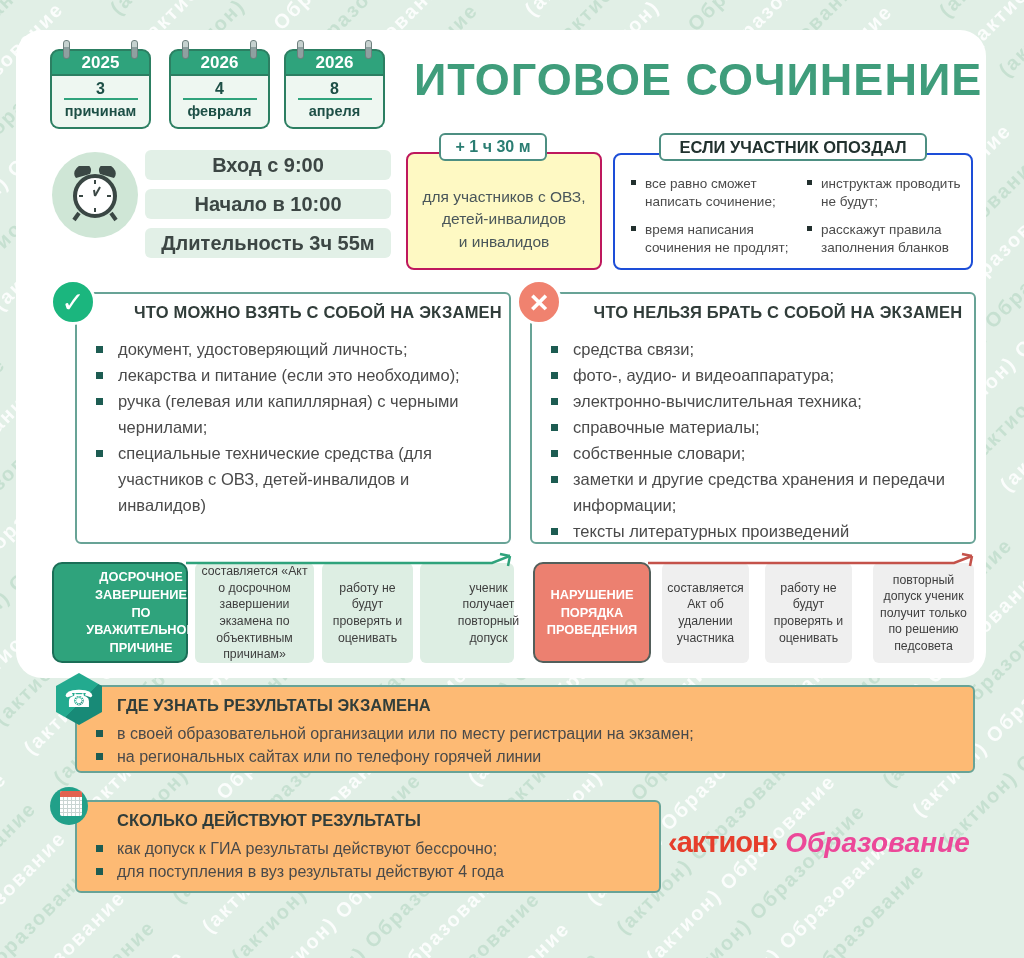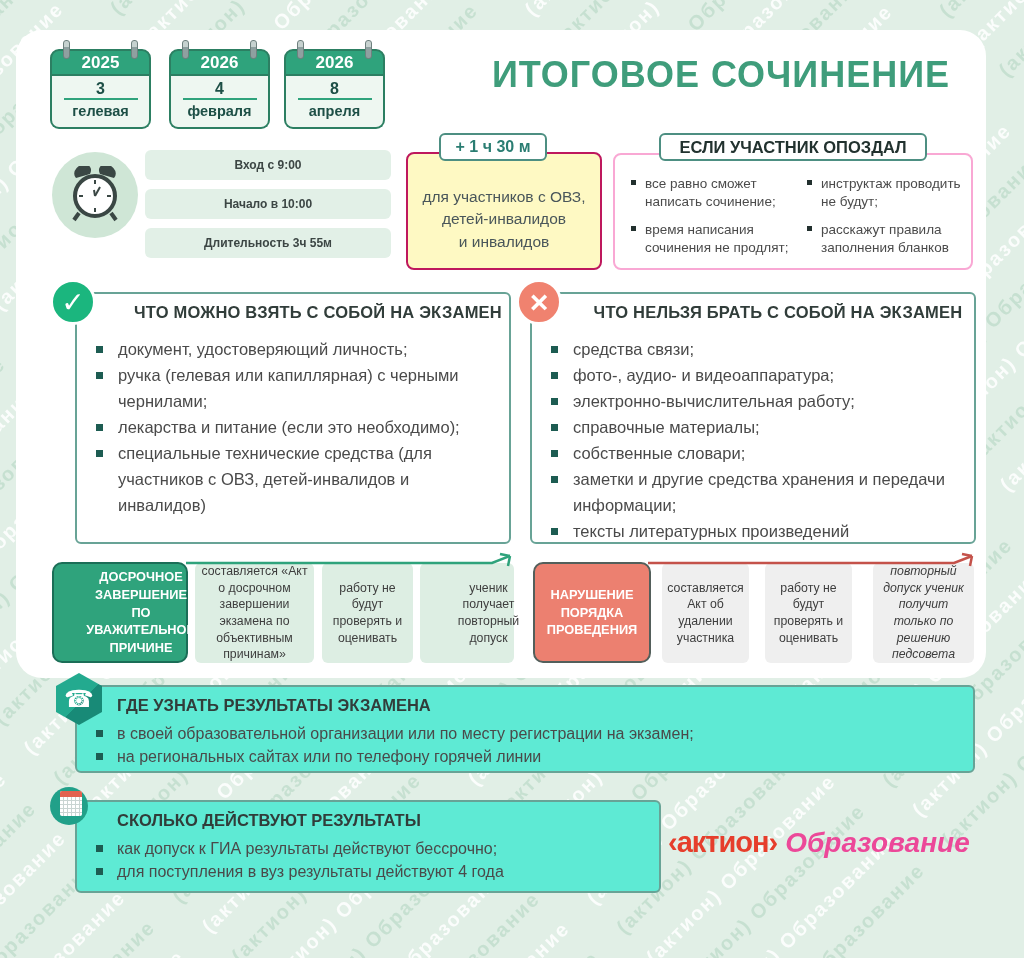--- a/index.html
+++ b/index.html
@@ -21,29 +21,29 @@
   
   .calendar{position:absolute;top:19px;width:101px;height:80px;}
   .cal-header{height:27px;background:var(--green);border:2px solid var(--green-deep);border-radius:9px 9px 0 0;color:#fff;font-weight:bold;font-size:17px;text-align:center;line-height:23px;}
   .cal-body{height:53px;background:var(--green-pale);border:2px solid var(--green-deep);border-top:none;border-radius:0 0 9px 9px;text-align:center;}
   .cal-day{font-size:16px;font-weight:bold;color:#1d4f46;line-height:19px;padding-top:3px;}
   .cal-line{width:74px;height:2px;background:var(--green);margin:0 auto;}
   .cal-month{font-size:14.5px;font-weight:bold;color:#1d4f46;line-height:22px;}
   .pin{position:absolute;top:-9px;width:7px;height:19px;background:linear-gradient(180deg,#c7d2d0 0 6px,#8fa0a0 6px);border:1px solid #6e807e;border-radius:3px;}
   .pin.left{left:13px}.pin.right{right:13px}
   
-  .page-title{position:absolute;left:398px;top:24px;width:566px;text-align:center;font-size:36px;font-weight:800;color:var(--title-green);letter-spacing:1px;white-space:nowrap;margin-left:24px;}
+  .page-title{position:absolute;left:398px;top:24px;width:566px;text-align:center;font-size:45px;font-weight:800;color:var(--title-green);letter-spacing:1px;white-space:nowrap;}
   
   .clock-circle{position:absolute;left:36px;top:122px;width:86px;height:86px;border-radius:50%;background:#cfe6d6;display:flex;align-items:center;justify-content:center;}
-  .pill{position:absolute;left:129px;width:246px;height:30px;background:var(--green-light);border-radius:6px;display:flex;align-items:center;justify-content:center;font-size:12px;font-weight:bold;color:#3c4644;}
+  .pill{position:absolute;left:129px;width:246px;height:30px;background:var(--green-light);border-radius:6px;display:flex;align-items:center;justify-content:center;font-size:20px;font-weight:bold;color:#3c4644;}
   
   .chip{position:absolute;height:28px;background:#fff;border:2px solid #4d8f82;border-radius:6px;display:flex;align-items:center;justify-content:center;font-weight:800;z-index:3;}
   .extra-box{position:absolute;left:390px;top:122px;width:196px;height:118px;background:#fef9c3;border:2px solid #be185d;border-radius:8px;}
   .extra-body{position:absolute;left:6px;right:6px;top:32px;text-align:center;font-size:15.5px;color:#49565a;line-height:1.45;white-space:pre-line;}
-  .late-box{position:absolute;left:597px;top:123px;width:360px;height:117px;background:#fff;border:2px solid #f9a8d4;border-radius:8px;}
+  .late-box{position:absolute;left:597px;top:123px;width:360px;height:117px;background:#fff;border:2px solid #1d4ed8;border-radius:8px;}
   .late-col{position:absolute;top:20px;width:168px;list-style:none;}
   .late-col li{position:relative;padding-left:14px;font-size:13.5px;color:#4b4b4b;line-height:1.3;margin-bottom:11px;}
   .late-col li::before{content:"";position:absolute;left:0;top:5px;width:5px;height:5px;background:#22302e;}
   
   .big-box{position:absolute;top:262px;height:252px;background:#fff;border:2px solid var(--teal-border);border-radius:6px;}
   .big-head{position:absolute;left:56px;right:6px;top:9px;text-align:center;font-size:16.5px;font-weight:800;color:var(--head-dark);letter-spacing:0.2px;}
   .big-list{position:absolute;left:16px;right:10px;top:42px;list-style:none;}
   .big-list li{position:relative;padding-left:25px;font-size:16.5px;color:var(--text-dark);line-height:26px;}
   .big-list li::before{content:"";position:absolute;left:3px;top:10px;width:7px;height:7px;background:var(--teal-dark);}
   .icon-circle{position:absolute;width:46px;height:46px;border-radius:50%;border:3px solid #fff;display:flex;align-items:center;justify-content:center;color:#fff;z-index:3;}
@@ -51,21 +51,21 @@
   .icon-cross{background:#f0826f;font-size:32px;font-weight:800;line-height:1;}
   
   .flow-start{position:absolute;top:532px;height:101px;border-radius:10px;color:#fff;font-weight:800;font-size:12.8px;line-height:1.4;display:flex;align-items:center;justify-content:center;text-align:center;padding:6px;z-index:2;}
   .flow-start.green{left:36px;width:136px;background:var(--green);border:2px solid #1b6e57;padding-left:48px;}
   .flow-start.red{left:517px;width:118px;background:var(--salmon);border:2px solid #535f5b;}
   .flow-step{position:absolute;top:533px;height:100px;border-radius:6px;display:flex;align-items:center;justify-content:center;text-align:center;font-size:12.3px;color:#3e3e3e;line-height:1.35;padding:4px 5px;}
   .step-green{background:#ddeee3;}
   .step-gray{background:#efefef;}
   .flow-arrow{position:absolute;top:521px;height:18px;z-index:1;}
   
-  .bottom-box{position:absolute;background:#5eead4;border:2px solid var(--teal-border);border-radius:6px;}
+  .bottom-box{position:absolute;background:#fdba74;border:2px solid var(--teal-border);border-radius:6px;}
   .bottom-head{position:absolute;left:40px;top:9px;font-size:16.5px;font-weight:800;color:var(--head-dark);}
   .bottom-list{position:absolute;left:16px;right:8px;top:35px;list-style:none;}
   .bottom-list li{position:relative;padding-left:24px;font-size:16px;color:var(--text-dark);line-height:23px;}
   .bottom-list li::before{content:"";position:absolute;left:3px;top:8px;width:7px;height:7px;background:var(--teal-dark);}
   .phone-badge{position:absolute;left:40px;top:643px;width:46px;height:52px;background:linear-gradient(135deg,#23aa8f 55%,#188a77 55%);clip-path:polygon(50% 0,100% 25%,100% 75%,50% 100%,0 75%,0 25%);display:flex;align-items:center;justify-content:center;color:#fff;font-size:24px;z-index:3;}
   .val-badge{position:absolute;left:34px;top:757px;width:38px;height:38px;border-radius:50%;background:#21a089;z-index:3;}
   .mini-cal{position:absolute;left:10px;top:4px;width:22px;height:25px;background:#fff;border-radius:2px;overflow:hidden;}
   .mini-cal .top{height:6px;background:#e2614f;}
   .mini-cal .grid{height:19px;background:
      repeating-linear-gradient(90deg,transparent 0 3px,#c9d4d2 3px 4px),
@@ -121,21 +121,21 @@
 
   <div class="card">
 
     <div class="calendar" style="left:34px">
       <div class="pin left"></div>
       <div class="pin right"></div>
       <div class="cal-header">2025</div>
       <div class="cal-body">
         <div class="cal-day">3</div>
         <div class="cal-line"></div>
-        <div class="cal-month">гелевая</div>
+        <div class="cal-month">причинам</div>
       </div>
     </div>
     <div class="calendar" style="left:153px">
       <div class="pin left"></div>
       <div class="pin right"></div>
       <div class="cal-header">2026</div>
       <div class="cal-body">
         <div class="cal-day">4</div>
         <div class="cal-line"></div>
         <div class="cal-month">февраля</div>
@@ -190,33 +190,33 @@
         <li>инструктаж проводить не будут;</li>
         <li>расскажут правила заполнения бланков</li>
       </ul>
     </div>
 
     <div class="icon-circle icon-check" style="left:34px;top:249px;">✓</div>
     <div class="big-box" style="left:59px;width:436px;">
       <div class="big-head">ЧТО МОЖНО ВЗЯТЬ С СОБОЙ НА ЭКЗАМЕН</div>
       <ul class="big-list">
         <li>документ, удостоверяющий личность;</li>
+        <li>лекарства и питание (если это необходимо);</li>
         <li>ручка (гелевая или капиллярная) с черными чернилами;</li>
-        <li>лекарства и питание (если это необходимо);</li>
         <li>специальные технические средства (для участников с ОВЗ, детей-инвалидов и инвалидов)</li>
       </ul>
     </div>
 
     <div class="icon-circle icon-cross" style="left:500px;top:249px;">×</div>
     <div class="big-box" style="left:514px;width:446px;">
       <div class="big-head">ЧТО НЕЛЬЗЯ БРАТЬ С СОБОЙ НА ЭКЗАМЕН</div>
       <ul class="big-list">
         <li>средства связи;</li>
         <li>фото-, аудио- и видеоаппаратура;</li>
-        <li>электронно-вычислительная работу;</li>
+        <li>электронно-вычислительная техника;</li>
         <li>справочные материалы;</li>
         <li>собственные словари;</li>
         <li>заметки и другие средства хранения и передачи информации;</li>
         <li>тексты литературных произведений</li>
       </ul>
     </div>
 
     <svg class="flow-arrow" style="left:170px;width:334px;" viewBox="0 0 334 18">
       <path d="M0 12 H306 L324 5" stroke="#2fa37c" stroke-width="2.5" fill="none"></path>
       <path d="M324 5 l-10 -2 M324 5 l-2 10" stroke="#2fa37c" stroke-width="2.5" fill="none"></path>
@@ -226,21 +226,21 @@
     <div class="flow-step step-green" style="left:306px;width:91px;">работу не будут проверять и оценивать</div>
     <div class="flow-step step-green" style="left:404px;width:94px;padding-left:48px;">ученик получает повторный допуск</div>
 
     <svg class="flow-arrow" style="left:632px;width:334px;" viewBox="0 0 334 18">
       <path d="M0 12 H306 L324 5" stroke="#c4524a" stroke-width="2.5" fill="none"></path>
       <path d="M324 5 l-10 -2 M324 5 l-2 10" stroke="#c4524a" stroke-width="2.5" fill="none"></path>
     </svg>
     <div class="flow-start red">НАРУШЕНИЕ ПОРЯДКА ПРОВЕДЕНИЯ</div>
     <div class="flow-step step-gray" style="left:646px;width:87px;">составляется Акт об удалении участника</div>
     <div class="flow-step step-gray" style="left:749px;width:87px;">работу не будут проверять и оценивать</div>
-    <div class="flow-step step-gray" style="left:857px;width:101px;font-style:italic;">повторный допуск ученик получит только по решению педсовета</div>
+    <div class="flow-step step-gray" style="left:857px;width:101px;">повторный допуск ученик получит только по решению педсовета</div>
 
     <div class="phone-badge">☎</div>
     <div class="bottom-box" style="left:59px;top:655px;width:900px;height:88px;">
       <div class="bottom-head">ГДЕ УЗНАТЬ РЕЗУЛЬТАТЫ ЭКЗАМЕНА</div>
       <ul class="bottom-list">
         <li>в своей образовательной организации или по месту регистрации на экзамен;</li>
         <li>на региональных сайтах или по телефону горячей линии</li>
       </ul>
     </div>
 

